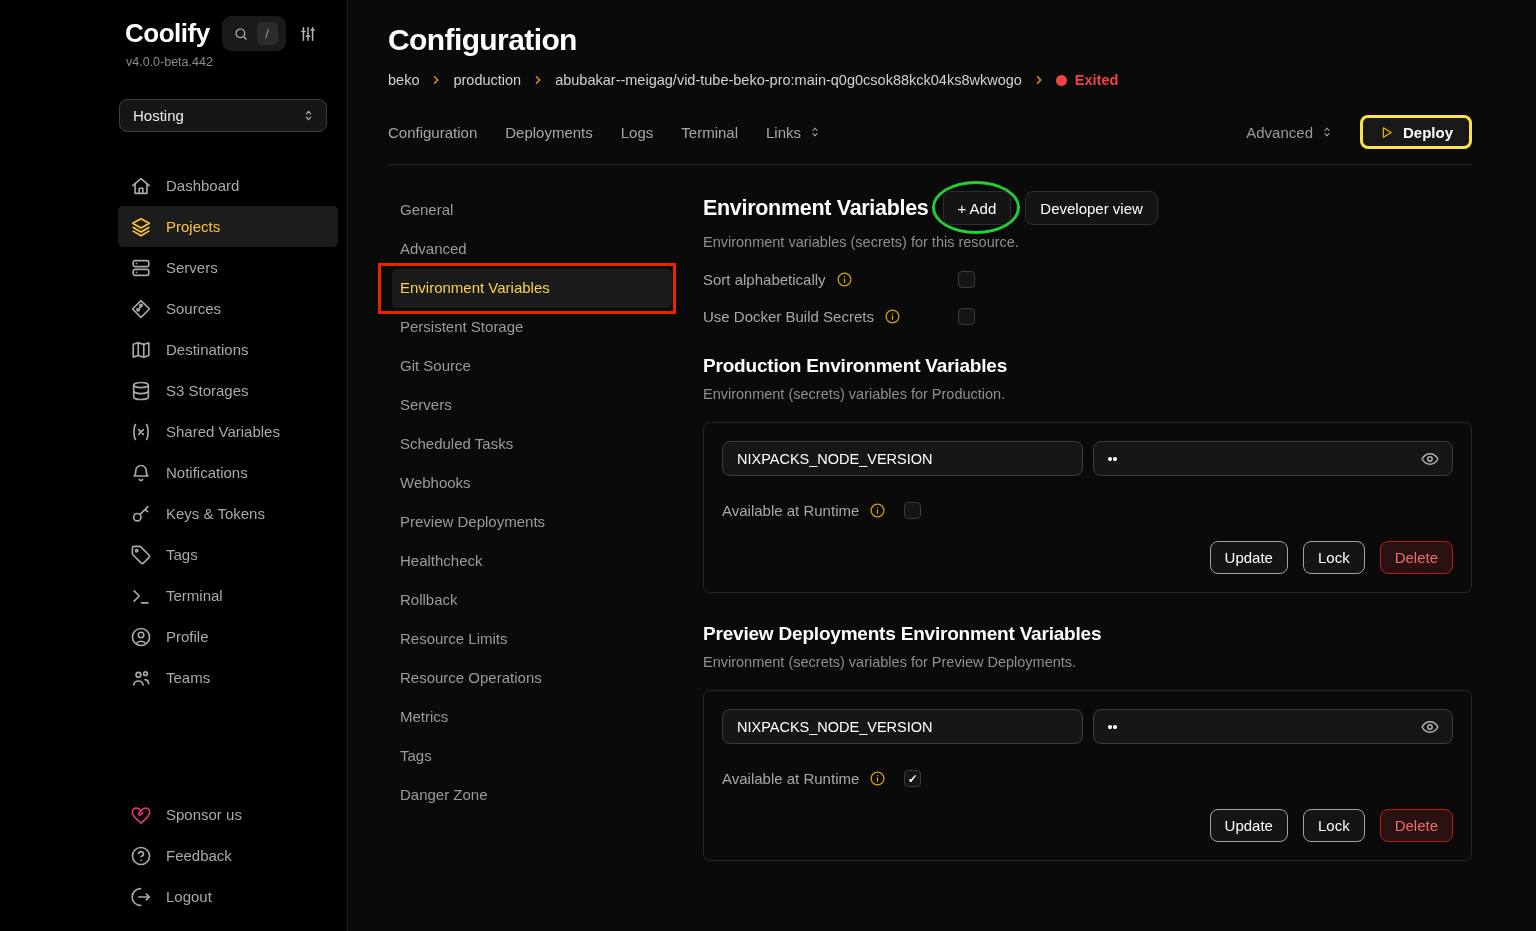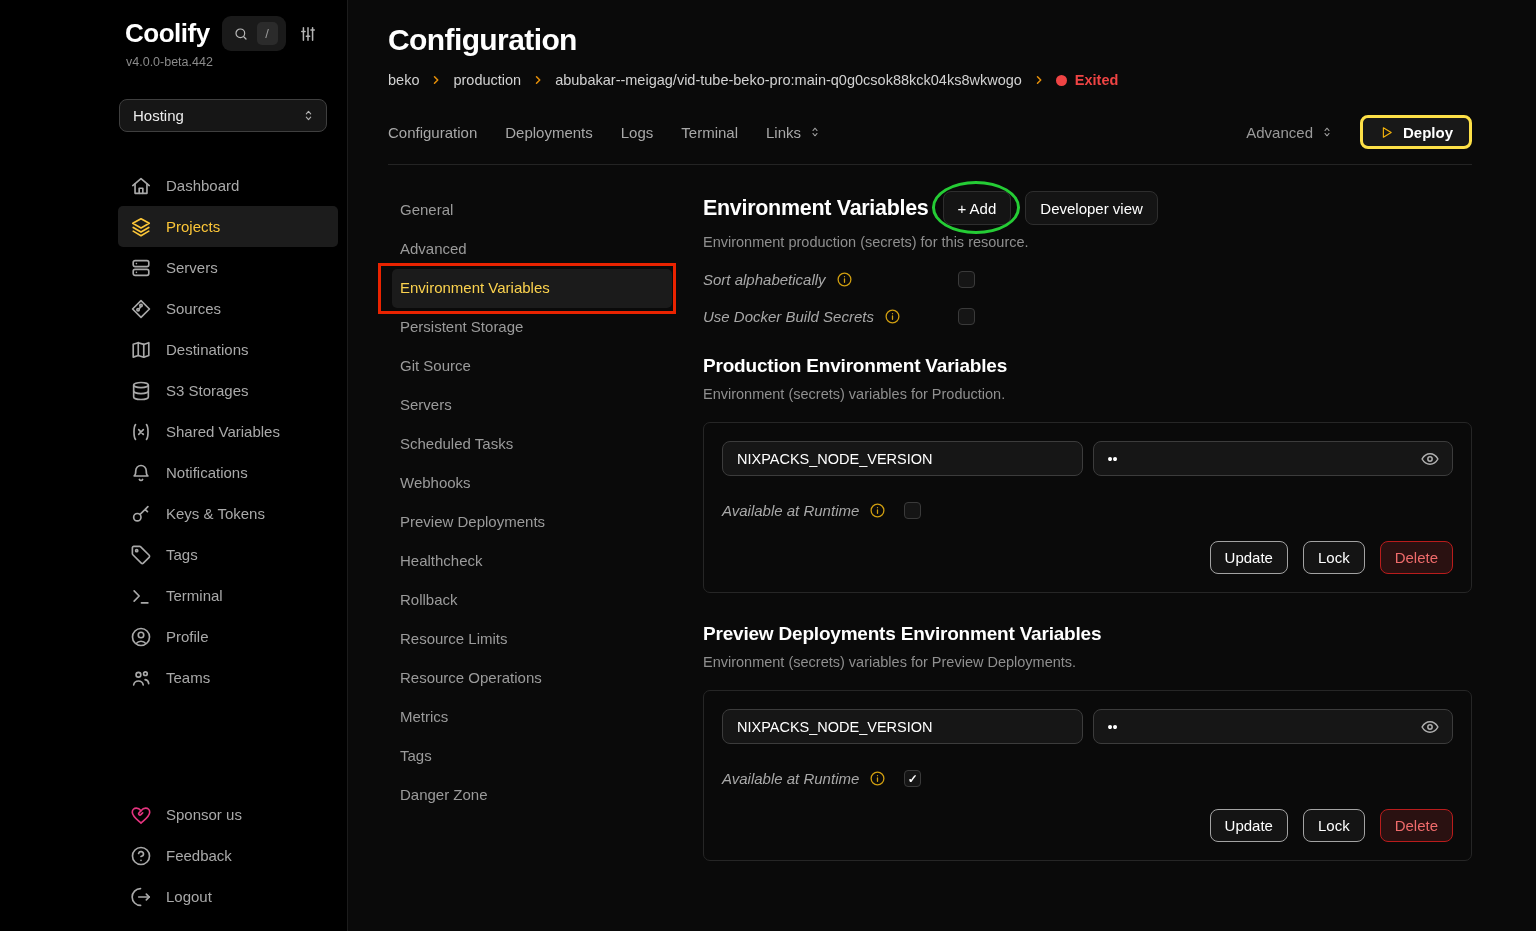--- a/index.html
+++ b/index.html
@@ -69,21 +69,21 @@
   .h2 { font-size:21.5px; font-weight:800; margin:0; letter-spacing:-0.3px; }
   .btn { height:34px; padding:0 14px; background:#141414; border:1px solid #2e2e2e; border-radius:8px;
          color:#fff; font-size:15px; font-family:inherit; cursor:pointer; }
   .add-wrap { position:relative; }
   .annot-ellipse { position:absolute; left:-11px; top:-10px; width:calc(100% + 20px); height:53px;
                    border:3px solid #25cc35; border-radius:50%; pointer-events:none; }
   .muted { font-size:14.5px; color:#8f8f8f; margin:9px 0 0; }
 
   .toggle-row { display:flex; align-items:center; width:272px; margin-top:21px; }
   .toggle-row + .toggle-row { margin-top:20px; }
-  .lbl { color:#a8a8a8; font-size:15px;font-style:italic; }
+  .lbl { color:#a8a8a8; font-size:15px; }
   .info-ic { color:#d19f10; margin-left:10px; }
   .checkbox { width:17px; height:17px; border:1.5px solid #3a3a3a; border-radius:4px; background:#151515;
               cursor:pointer; flex:none; display:flex; align-items:center; justify-content:center; }
   .toggle-row .checkbox { margin-left:auto; }
   .checkbox.checked::after { content:"✓"; color:#fff; font-size:12px; font-weight:700; }
 
   .h3 { font-size:19px; font-weight:800; margin:30px 0 0; letter-spacing:-0.2px; }
   .var-card { margin-top:20px; border:1px solid #262626; border-radius:7px; padding:18px; }
   .inputs-row { display:flex; gap:10px; }
   .field { flex:1; height:35px; background:#161616; border:1px solid #3c3c3c; border-radius:8px;
@@ -390,21 +390,21 @@
 
       <section class="content">
         <div class="head-row">
           <h2 class="h2">Environment Variables</h2>
           <span class="add-wrap">
             <button class="btn">+ Add</button>
             <span class="annot-ellipse"></span>
           </span>
           <button class="btn">Developer view</button>
         </div>
-        <p class="muted">Environment production (secrets) for this resource.</p>
+        <p class="muted">Environment variables (secrets) for this resource.</p>
 
         <div class="toggle-row">
           <span class="lbl">Sort alphabetically</span>
           <span class="ic info-ic">
               <svg width="17" height="17" viewBox="0 0 24 24">
                 <circle cx="12" cy="12" r="9"></circle>
                 <path d="M12 8h.01"></path>
                 <path d="M12 11.2V16"></path>
               </svg>
             </span>

